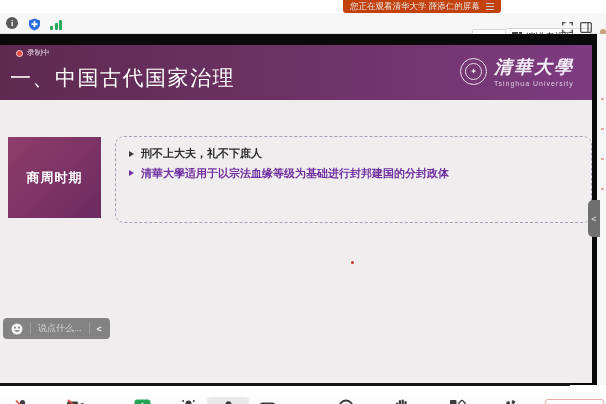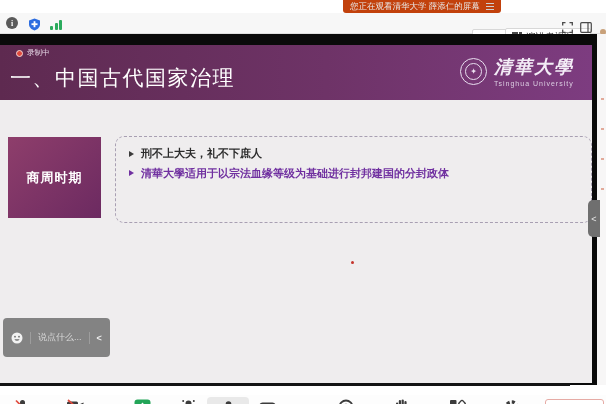--- a/index.html
+++ b/index.html
@@ -74,21 +74,21 @@
                border-radius:50%; background:#c4332b; }
 
   
   .side-strip { position:absolute; left:597px; top:0; width:9px; height:351px; background:#f7f6f6; }
   .side-strip i { position:absolute; left:4px; width:3px; height:2px; background:#d98a74; opacity:.7; }
   .collapse-tab { position:absolute; left:588px; top:166px; width:12px; height:37px;
                   background:#6f6f6f; border-radius:5px 0 0 5px; display:flex; align-items:center;
                   justify-content:center; color:#e8e8e8; font-size:9px; cursor:pointer; }
 
   
-  .chat-pill { position:absolute; left:3px; top:284px; height:39px; background:rgba(122,122,122,0.92);
+  .chat-pill { position:absolute; left:3px; top:284px; height:21px; background:rgba(122,122,122,0.92);
                border-radius:4px; display:flex; align-items:center; padding:0 8px; gap:7px; }
   .pill-div { width:1px; height:12px; background:#9d9d9d; }
   .chat-ph { color:#d8d8d8; font-size:9px; white-space:nowrap; }
   .chat-col { color:#efefef; font-size:9px; font-weight:bold; }
 
   .bottom-line { position:absolute; left:0; top:349px; width:570px; height:2.5px; background:#141414; }
 
   
   .btoolbar { position:absolute; left:0; top:395px; width:606px; height:19px; background:#fdfdfd;text-align:center; }
   .bt-ico { position:absolute; top:4px; }

